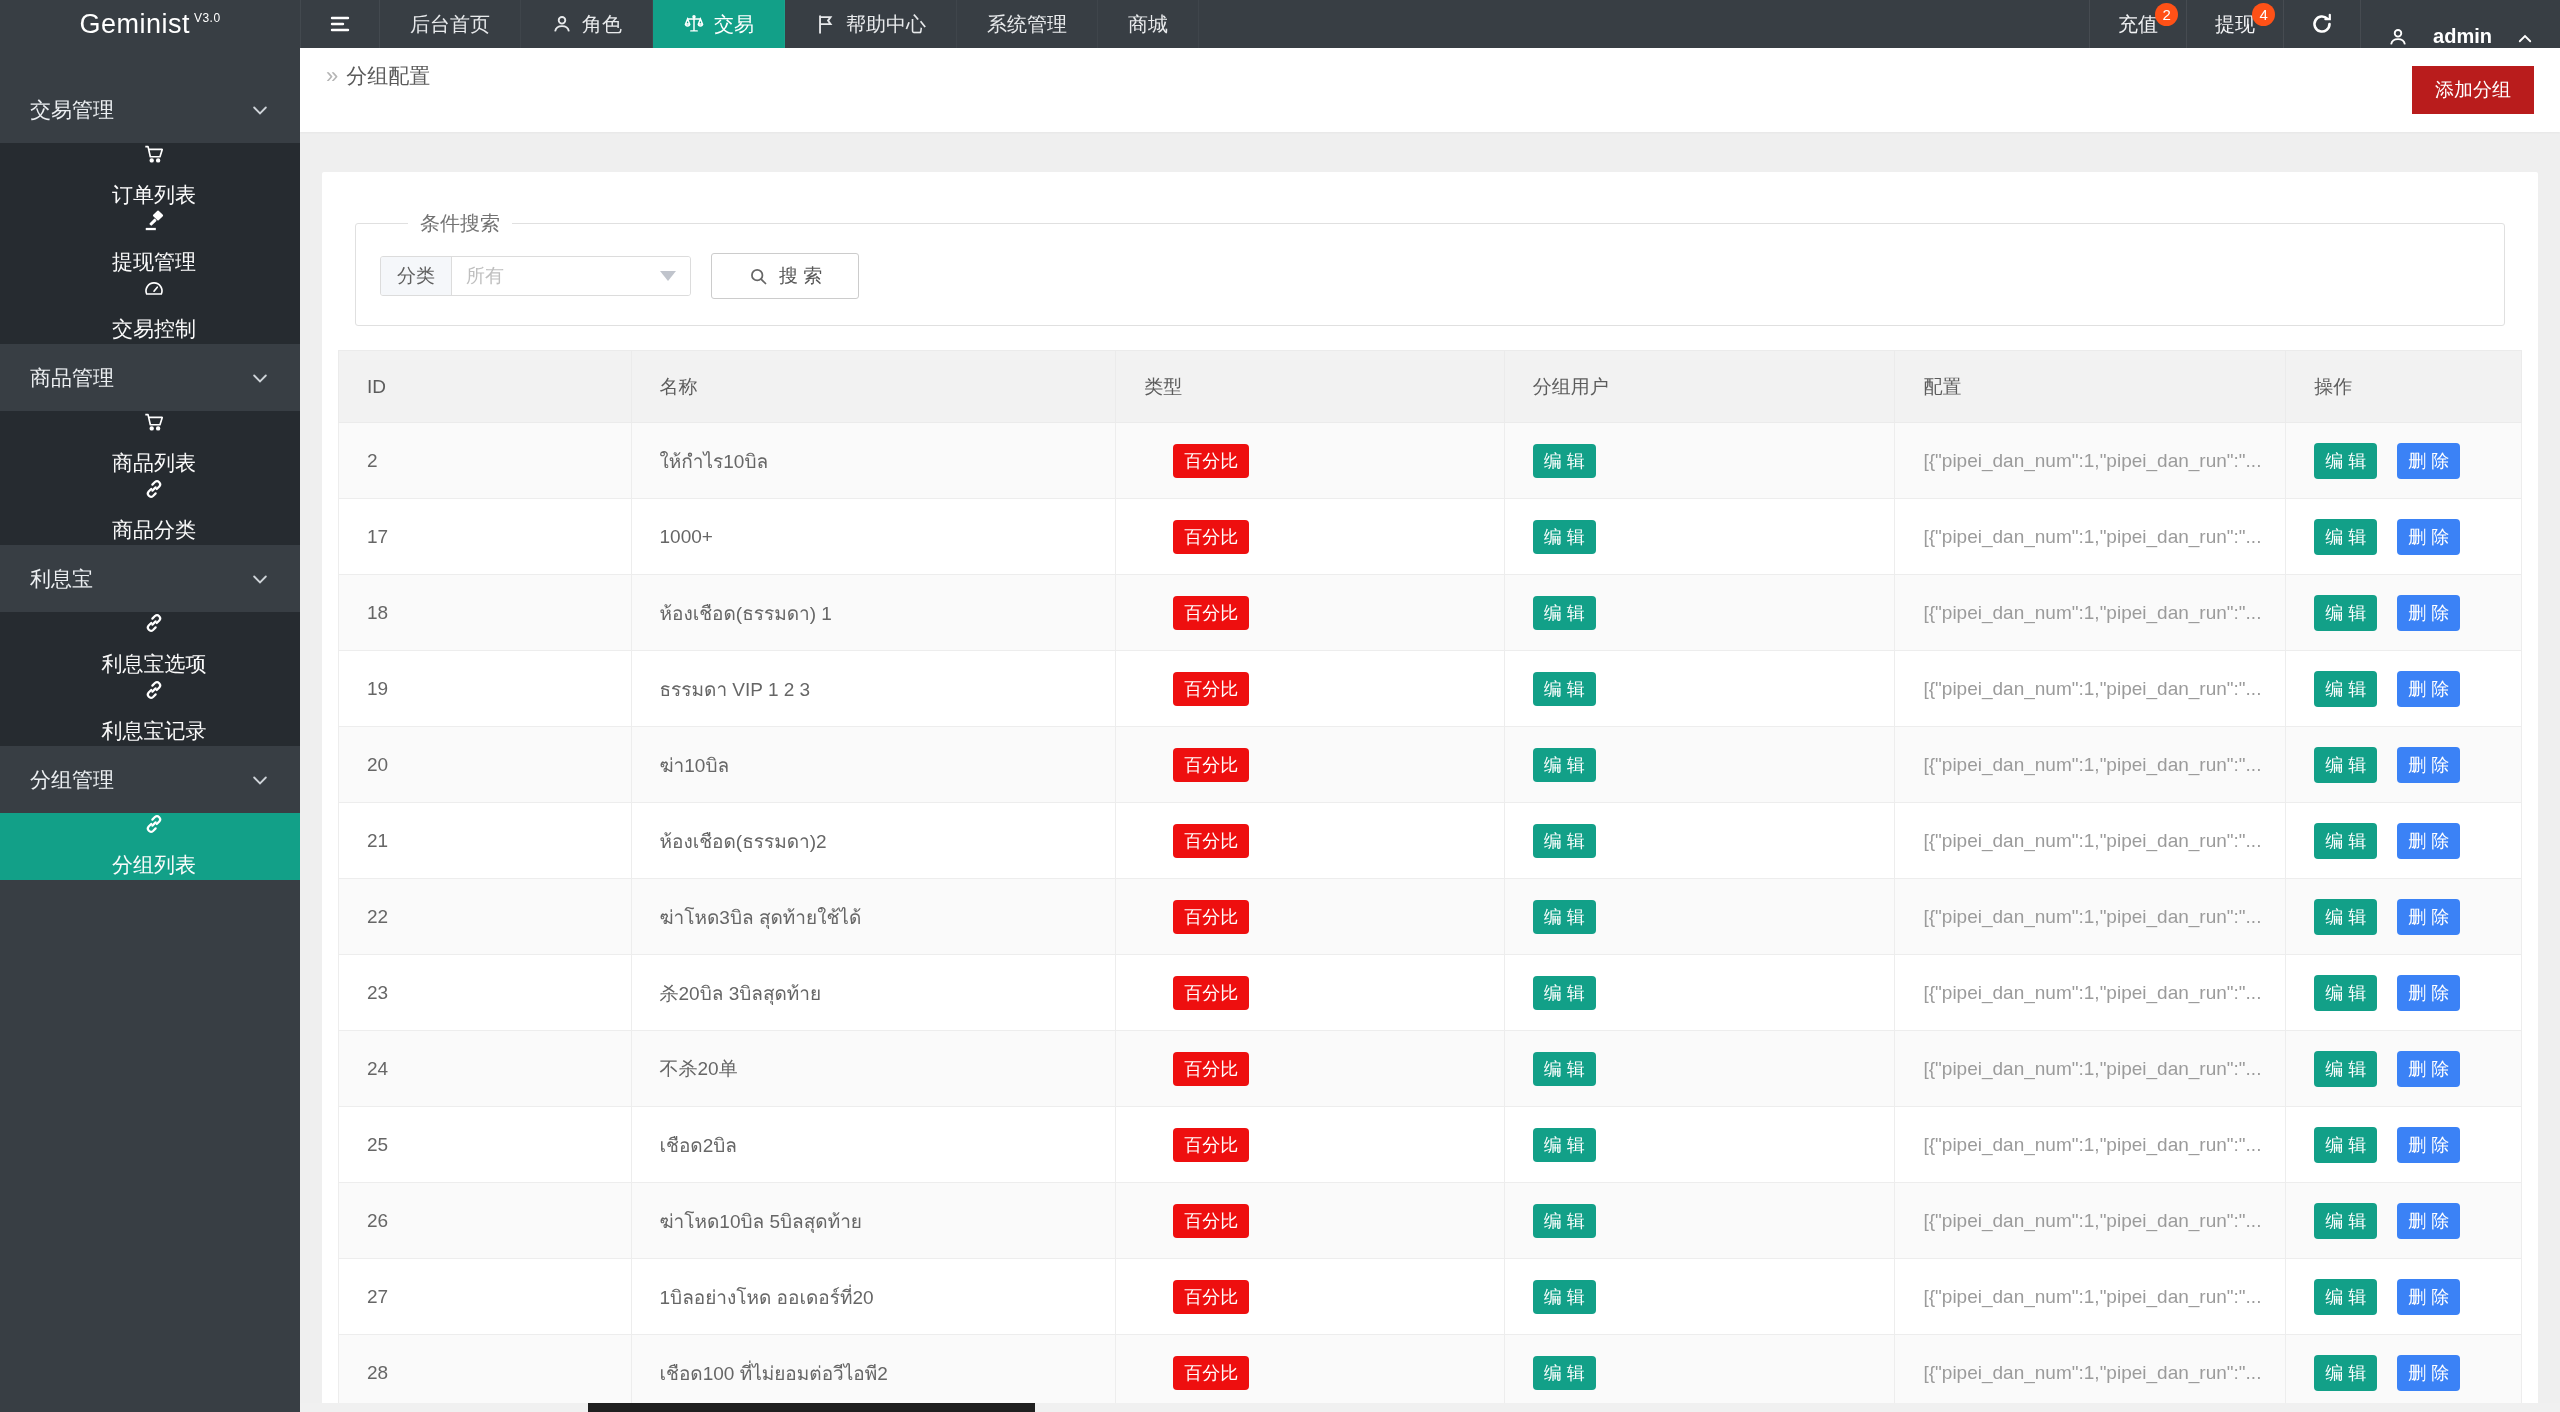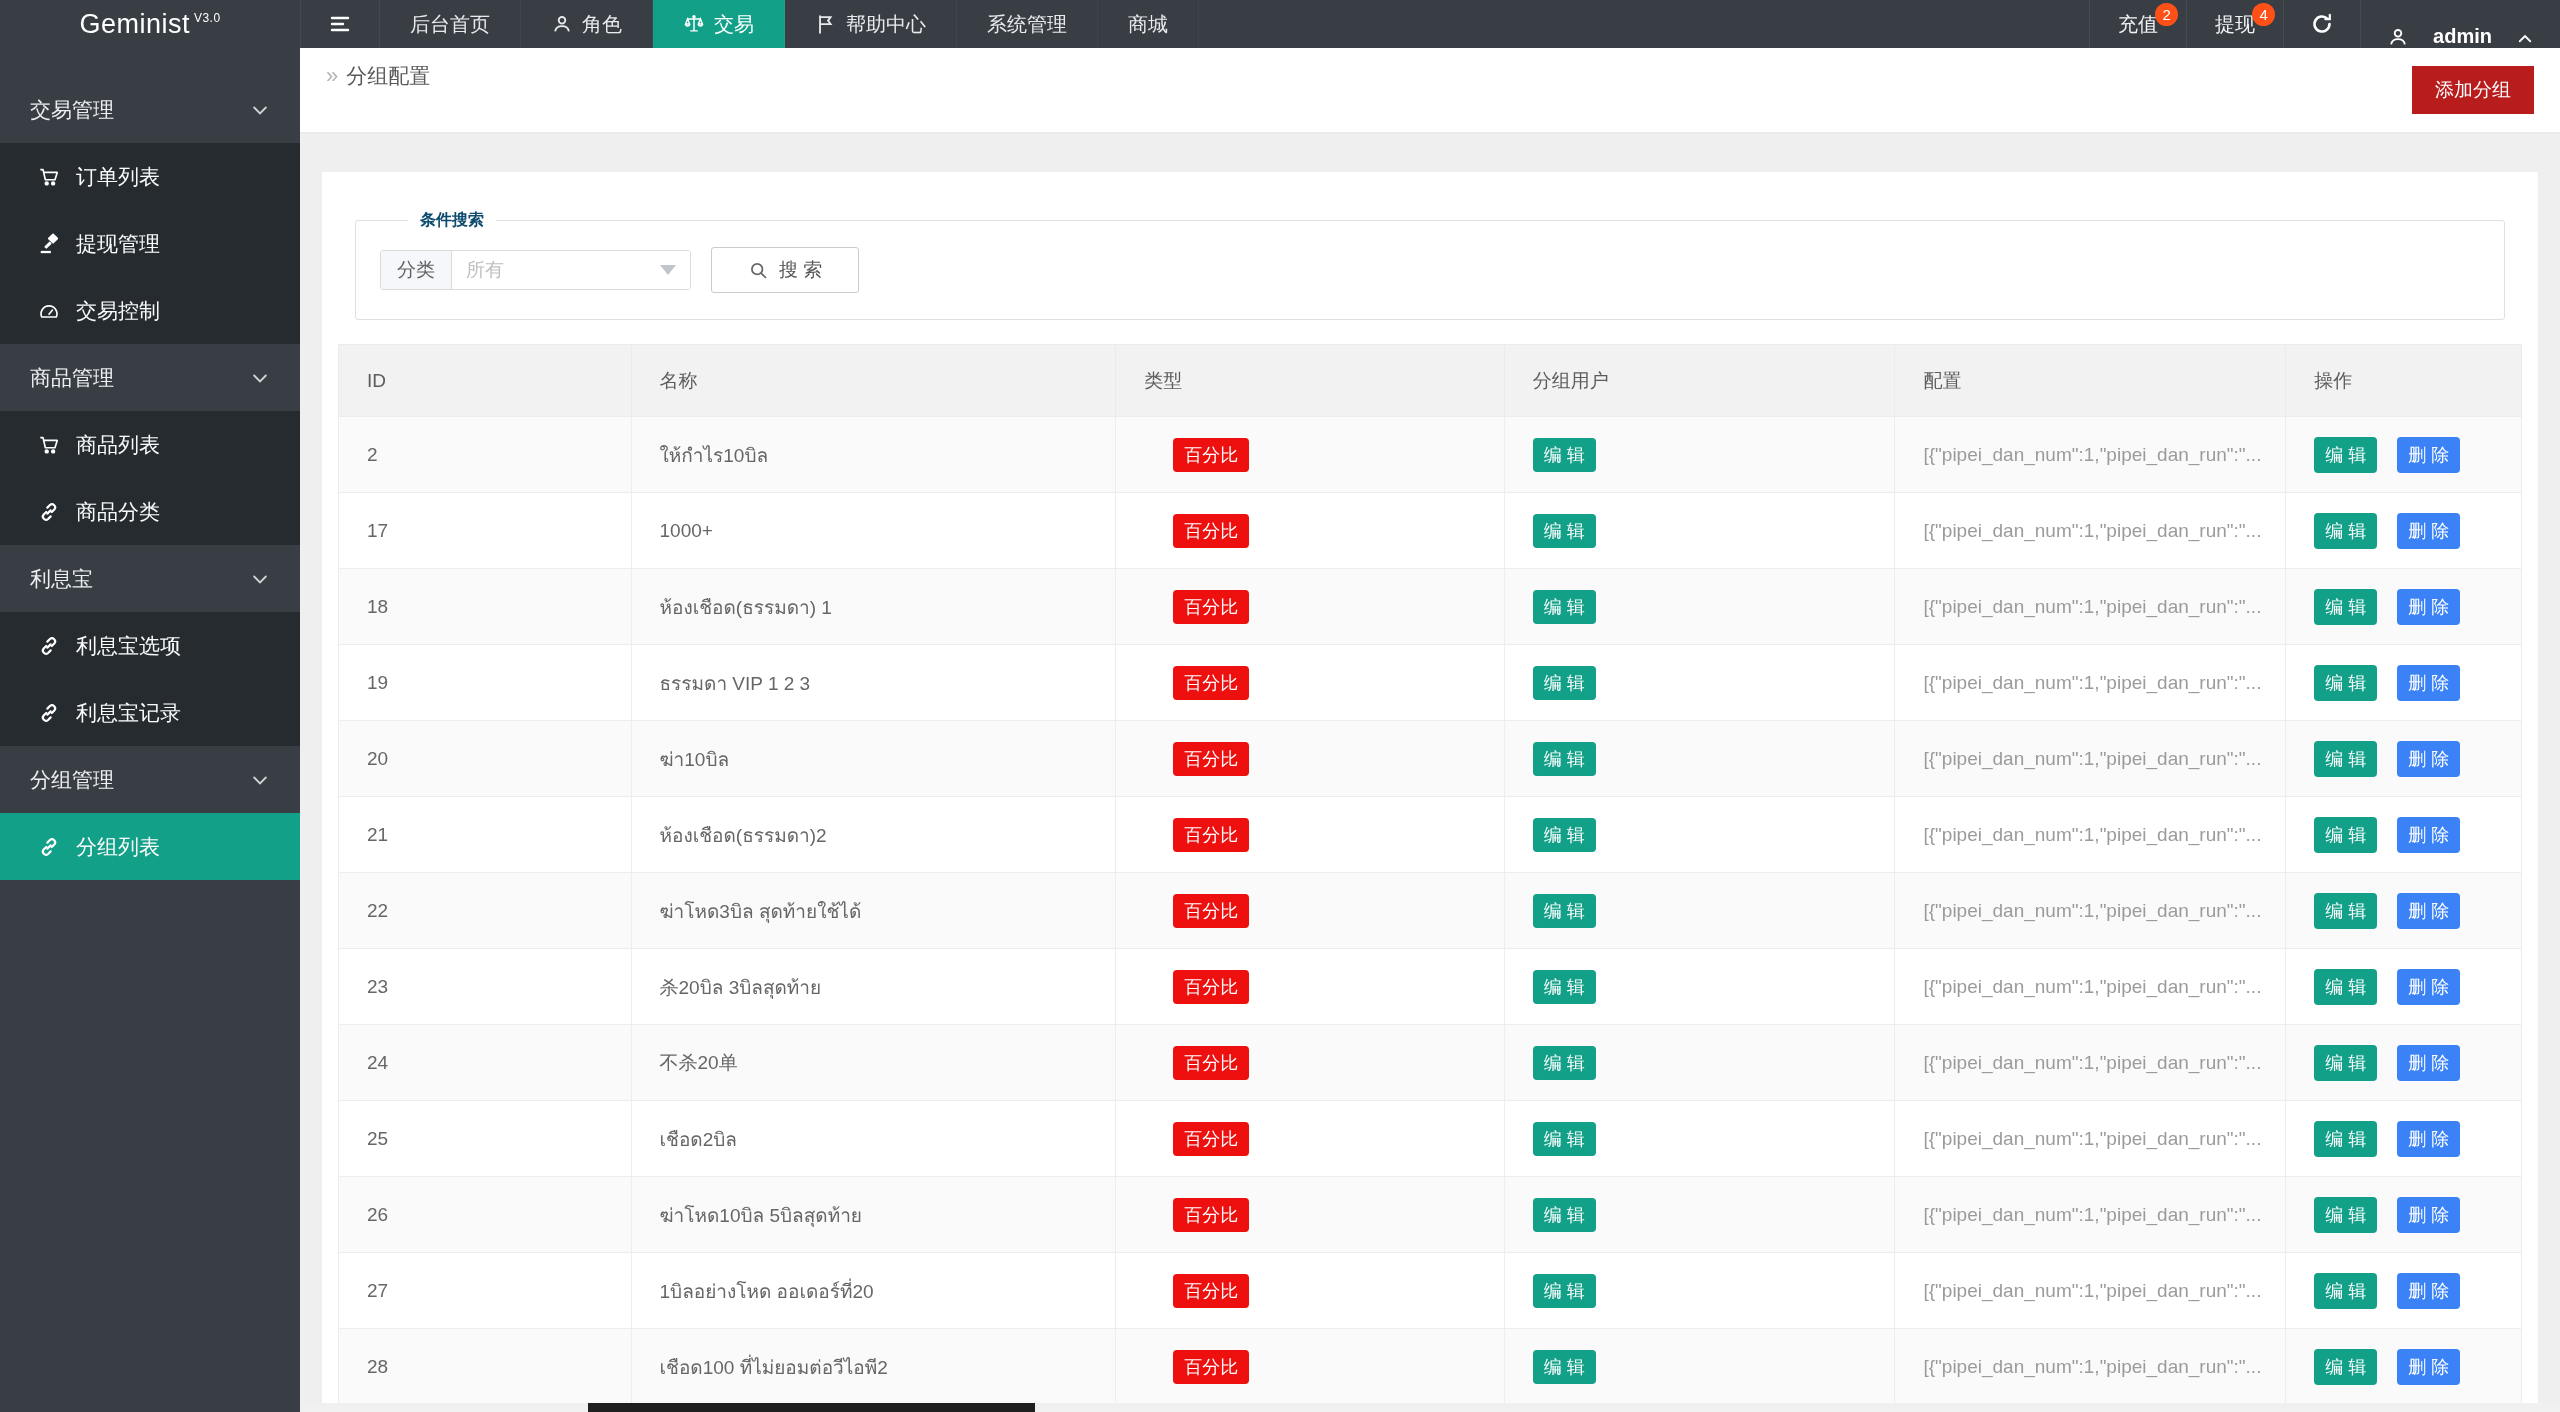--- a/index.html
+++ b/index.html
@@ -23,34 +23,34 @@
   .chip-badge{position:absolute;top:3px;right:8px;min-width:23px;height:23px;border-radius:50%;background:#ff5117;color:#fff;font-size:15px;display:flex;align-items:center;justify-content:center;padding:0 3px;}
   .nav-refresh{display:flex;align-items:center;padding:0 26px;border-left:1px solid rgba(255,255,255,.07);cursor:pointer;}
   .nav-user{display:flex;align-items:flex-end;gap:24px;padding:0 26px;font-size:20px;font-weight:700;border-left:1px solid rgba(255,255,255,.07);cursor:pointer;}
   .ic{display:inline-flex;}
   .ic svg{width:100%;height:100%;}
   
   .sidebar{position:absolute;top:48px;left:0;bottom:0;width:300px;background:#383e44;padding-top:28px;z-index:20;}
   .sb-group-header{height:67px;display:flex;align-items:center;justify-content:space-between;padding:0 30px;font-size:21px;color:#eceff2;cursor:pointer;}
   .sb-group-header .ic{width:20px;height:20px;color:#cfd4d9;}
   .sb-panel{background:#262b30;}
-  .sb-item{height:67px;display:flex;align-items:center;gap:16px;padding:0 30px 0 38px;font-size:21px;color:#fbfbfb;cursor:pointer;}
+  .sb-item{height:67px;display:flex;align-items:center;gap:16px;padding:0 30px 0 38px;font-size:21px;color:#fbfbfb;cursor:pointer;flex-direction:column;}
   .sb-item .ic{width:22px;height:22px;color:#fff;}
   .sb-item.active{background:#12a088;}
   
   .main{position:absolute;left:300px;top:48px;right:0;bottom:0;}
   .page-header{height:84px;background:#fff;display:flex;align-items:center;padding:0 26px;box-shadow:0 1px 2px rgba(0,0,0,.04);}
   .breadcrumb{display:flex;align-items:center;gap:8px;font-size:21px;color:#5a5a5a;align-self:flex-start;margin-top:14px;}
   .breadcrumb .chev{color:#b5b5b5;font-size:22px;}
   .btn-add{margin-left:auto;background:#b91c1c;color:#fff;border:none;border-radius:0;font-size:19px;padding:11px 23px;cursor:pointer;font-family:inherit;}
   .content{padding:40px 22px 0 22px;}
   .card{background:#fff;border-radius:2px;padding:38px 16px 0 16px;min-height:1250px;}
   
   fieldset.search{border:1px solid #e0e0e0;border-radius:3px;margin:0 17px;padding:16px 20px 26px 24px;}
-  fieldset.search legend{font-size:16px;color:#0c4a6e;padding:0 12px;margin-left:28px;font-weight:bold;}
+  fieldset.search legend{font-size:20px;color:#737373;padding:0 12px;margin-left:28px;}
   .search-row{display:flex;align-items:center;gap:20px;}
   .select-group{display:inline-flex;align-items:stretch;border:1px solid #dcdcdc;border-radius:3px;height:40px;overflow:hidden;}
   .select-label{display:flex;align-items:center;background:#f5f7fa;color:#5f5f5f;font-size:19px;padding:0 16px;border-right:1px solid #dcdcdc;}
   .select-box{display:flex;align-items:center;width:238px;padding:0 14px;background:#fff;cursor:pointer;}
   .select-value{font-size:19px;color:#bfbfbf;flex:1;}
   .caret{width:0;height:0;border-left:8px solid transparent;border-right:8px solid transparent;border-top:10px solid #c0c4cc;}
   .btn-search{display:inline-flex;align-items:center;gap:10px;height:46px;padding:0 36px;background:#fff;border:1px solid #ccc;border-radius:3px;font-size:19px;color:#555;cursor:pointer;font-family:inherit;}
   .btn-search .ic{width:21px;height:21px;color:#666;}
   
   table.grid{width:100%;border-collapse:collapse;margin-top:24px;table-layout:fixed;}

